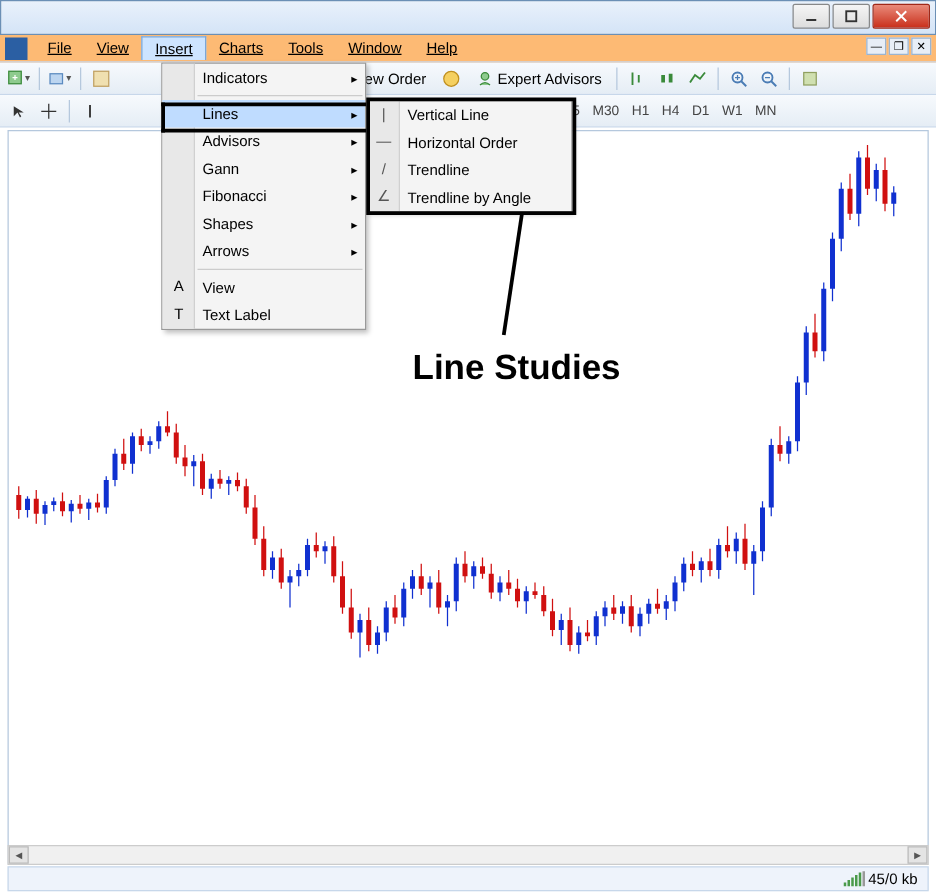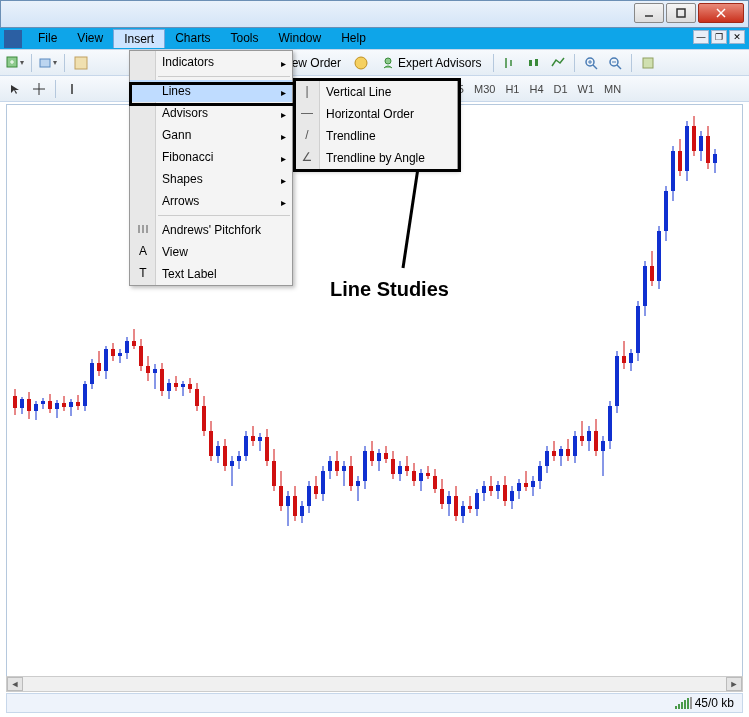--- a/index.html
+++ b/index.html
@@ -6,21 +6,21 @@
     body { width: 749px; height: 717px; background: #fff; position: relative; overflow: hidden; }
     
     
     .titlebar { height: 28px; background: linear-gradient(#e9f1fb, #d4e4f7); border: 1px solid #6b8fb5; display: flex; align-items: center; padding: 0 4px; position: relative; }
     .win-controls { position: absolute; right: 4px; top: 2px; display: flex; gap: 2px; }
     .win-btn { width: 30px; height: 20px; border: 1px solid #888; background: linear-gradient(#f5f5f5,#ddd); display: flex; align-items: center; justify-content: center; cursor: pointer; border-radius: 2px; }
     .win-btn.close { background: linear-gradient(#e98a7a,#c9301c); color: #fff; width: 46px; border-color: #a02818; }
     .win-btn svg { width: 12px; height: 12px; }
     
     
-    .menubar { height: 22px; background: #0ea5e9; border-bottom: 1px solid #c7d7ea; display: flex; align-items: center; padding: 0 2px; position: relative; }
+    .menubar { height: 22px; background: #fdba74; border-bottom: 1px solid #c7d7ea; display: flex; align-items: center; padding: 0 2px; position: relative; text-decoration: underline; }
     .app-icon { width: 18px; height: 18px; background: #2b5fa3; margin: 0 6px 0 2px; display:inline-block; }
     .menu-item { padding: 2px 10px; cursor: pointer; }
     .menu-item.active { background: #cde4ff; border: 1px solid #7aa7d9; border-bottom: none; }
     .mdi-controls { position: absolute; right: 4px; top: 2px; display: flex; gap: 2px; }
     .mdi-btn { width: 16px; height: 14px; border: 1px solid #9bb4d0; background: #e8eef7; display:flex; align-items:center; justify-content:center; cursor:pointer; font-size:9px; }
     
     
     .toolbar { height: 26px; background: linear-gradient(#f7fafd,#e5edf5); border-bottom: 1px solid #c7d7ea; display: flex; align-items: center; padding: 0 4px; gap: 2px; }
     .tb-btn { width: 22px; height: 22px; display: flex; align-items: center; justify-content: center; border: 1px solid transparent; cursor: pointer; }
     .tb-sep { width: 1px; height: 18px; background: #b5c8dd; margin: 0 3px; }
@@ -35,21 +35,21 @@
     .dd-arrow { position: absolute; right: 6px; font-size: 10px; }
     .dd-icon { position: absolute; left: 4px; width: 18px; height: 16px; display:flex; align-items:center; justify-content:center; }
     .dd-sep { height: 1px; background: #ccc; margin: 3px 2px 3px 28px; }
     
     .highlight-box { border: 3px solid #000; position: absolute; pointer-events: none; z-index: 200; }
     
     
     .chart-area { position: absolute; left: 6px; right: 6px; top: 104px; bottom: 26px; background: #fff; border: 1px solid #b5c8dd; overflow: hidden; }
     .chart-svg { width: 100%; height: 100%; }
     
-    .callout-text { position: absolute; font-weight: bold; font-size: 20px; z-index: 50; }
+    .callout-text { position: absolute; font-weight: bold; font-size: 28px; z-index: 50; }
     .callout-line { position: absolute; z-index: 49; }
     
     
     .statusbar { position: absolute; bottom: 4px; left: 6px; right: 6px; height: 20px; background: #eef3fb; border: 1px solid #c7d7ea; display: flex; align-items: center; justify-content: flex-end; padding: 0 8px; gap: 3px; font-size: 11px; }
     .conn-bars { display: flex; gap: 1px; align-items: flex-end; height: 12px; }
     .conn-bars span { width: 2px; background: #4a9a4a; }
     .scrollbar-h { position:absolute; left:6px; right:6px; bottom:26px; height:16px; background:#f0f0f0; border:1px solid #ccc; display:flex; align-items:center; }
     .scroll-arrow { width:16px; height:14px; background:#e4e4e4; border:1px solid #bbb; display:flex;align-items:center;justify-content:center; cursor:pointer; font-size:9px; color:#555;}
   </style>
 </head>
@@ -439,30 +439,20 @@
     <div class="dd-item">
       <span>Shapes</span>
       <span class="dd-arrow">▸</span>
     </div>
     <div class="dd-item">
       <span>Arrows</span>
       <span class="dd-arrow">▸</span>
     </div>
     <div class="dd-sep"></div>
     <div class="dd-item">
-      <span class="dd-icon">
-        <svg width="14" height="14">
-          <line x1="3" y1="3" x2="3" y2="11" stroke="#555"></line>
-          <line x1="7" y1="3" x2="7" y2="11" stroke="#555"></line>
-          <line x1="11" y1="3" x2="11" y2="11" stroke="#555"></line>
-        </svg>
-      </span>
-      <span>Andrews' Pitchfork</span>
-    </div>
-    <div class="dd-item">
       <span class="dd-icon">A</span>
       <span>View</span>
     </div>
     <div class="dd-item">
       <span class="dd-icon">T</span>
       <span>Text Label</span>
     </div>
   </div>
 
 <div class="dropdown" id="lines-submenu" style="left:293px; top:80px; width:165px;">

